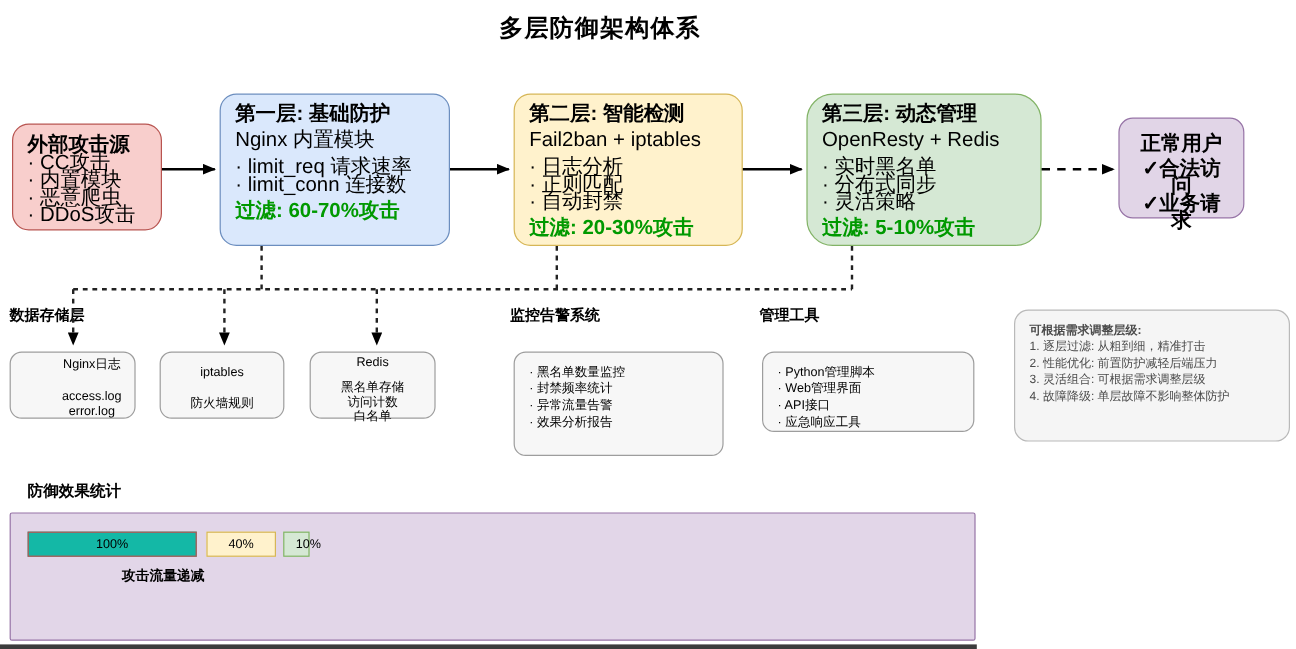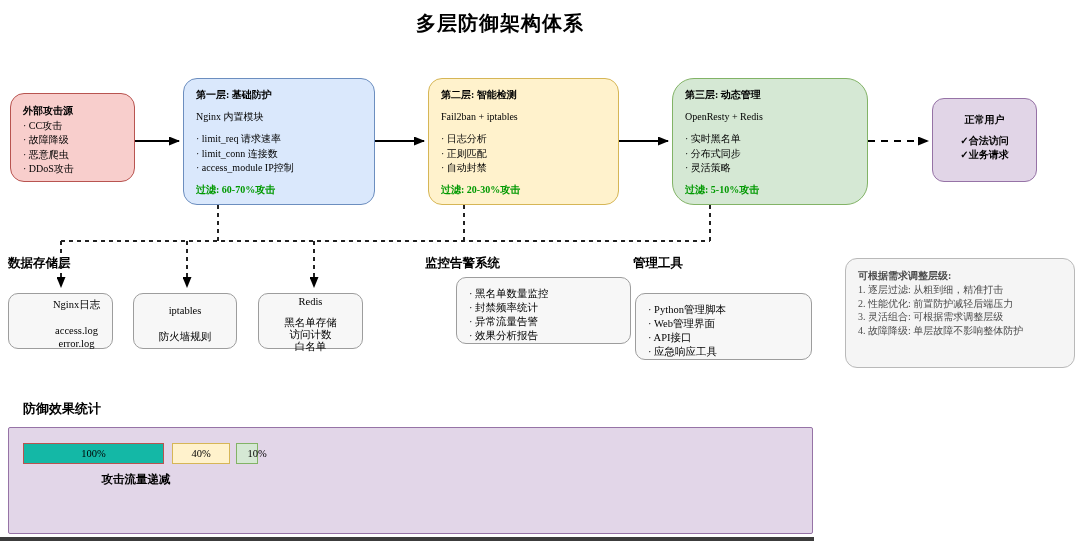--- a/index.html
+++ b/index.html
@@ -1,23 +1,23 @@
 <!DOCTYPE html>
 <html><head>
 <meta charset="utf-8">
 <style>
   html,body{margin:0;padding:0;background:#fff;}
   .canvas{position:relative;width:1080px;height:541px;background:#fff;overflow:hidden;
-          font-family:Liberation Serif, serif;color:#000;}
+          font-family:Liberation Sans, sans-serif;color:#000;}
   .diagram-title{position:absolute;left:0;top:10px;width:1000px;text-align:center;
                  font-size:20px;font-weight:bold;letter-spacing:1px;}
   
   .fbox{position:absolute;box-sizing:border-box;border:1.5px solid;border-radius:14px;
-        font-size:10px;line-height:14.2px;padding:9px 12px;}
-  .box-attack{left:10px;top:93px;width:125px;height:89px;background:#f8cecc;border-color:#b85450;padding:10px 12px;}
+        font-size:17px;line-height:14.2px;padding:9px 12px;}
+  .box-attack{left:10px;top:103px;width:125px;height:89px;background:#f8cecc;border-color:#b85450;padding:10px 12px;}
   .box-layer1{left:183px;top:78px;width:192px;height:127px;background:#dae8fc;border-color:#6c8ebf;}
   .box-layer2{left:428px;top:78px;width:191px;height:127px;background:#fff2cc;border-color:#d6b656;}
   .box-layer3{left:672px;top:78px;width:196px;height:127px;background:#d5e8d4;border-color:#82b366;border-radius:22px;}
   .box-user{left:932px;top:98px;width:105px;height:84px;background:#e1d5e7;border-color:#9673a6;
             text-align:center;padding-top:14px;border-radius:12px;}
   .bt{font-weight:bold;margin-bottom:8px;}
   .bt0{font-weight:bold;margin-bottom:1px;}
   .bs{margin-bottom:8px;}
   .bf{margin-top:8px;font-weight:bold;color:#009900;}
   .ucheck{font-weight:bold;}
@@ -27,21 +27,21 @@
   
   .gbox{position:absolute;box-sizing:border-box;background:#f7f7f7;border:1px solid #9d9d9d;border-radius:10px;}
   .gcenter{text-align:center;font-size:10.5px;line-height:13px;}
   .gbul{font-size:10.5px;line-height:14px;padding:9px 0 0 12px;}
   .gb-nginx{left:8px;top:293px;width:105px;height:56px;padding-top:4px;padding-left:32px;}
   .gb-nginx .gt{margin-bottom:13px;}
   .gb-ipt{left:133px;top:293px;width:104px;height:56px;padding-top:10px;}
   .gb-ipt .gt{margin-bottom:13px;}
   .gb-redis{left:258px;top:293px;width:105px;height:56px;padding-top:2px;line-height:12px;}
   .gb-redis .gt{margin-bottom:9px;}
-  .gb-mon{left:428px;top:277px;width:175px;height:67px;margin-left:28px;}
+  .gb-mon{left:428px;top:293px;width:175px;height:87px;}
   .gb-mgmt{left:635px;top:293px;width:177px;height:67px;}
   
   .note{position:absolute;left:845px;top:258px;width:230px;height:110px;box-sizing:border-box;
         background:#f5f5f5;border:1px solid #b9b9b9;border-radius:12px;color:#4b4b4b;
         font-size:10px;line-height:13.8px;padding:10px 12px;}
   .note .nt{font-weight:bold;}
   
   .stats-label{position:absolute;left:8px;top:400px;font-size:13px;font-weight:bold;padding-left:15px;}
   .panel{position:absolute;left:8px;top:427px;width:805px;height:107px;box-sizing:border-box;
          background:#e2d6e8;border:1.5px solid #9673a6;border-radius:2px;}
@@ -58,31 +58,30 @@
 </head>
 <body>
 
 <div class="canvas">
 
   <div class="diagram-title">多层防御架构体系</div>
 
   <div class="fbox box-attack">
     <div class="bt0">外部攻击源</div>
     <div>· CC攻击</div>
-    <div>· 故障降级</div>
+    <div>· 内置模块</div>
     <div>· 恶意爬虫</div>
     <div>· DDoS攻击</div>
   </div>
 
   <div class="fbox box-layer1">
     <div class="bt">第一层: 基础防护</div>
     <div class="bs">Nginx 内置模块</div>
     <div>· limit_req 请求速率</div>
     <div>· limit_conn 连接数</div>
-    <div>· access_module IP控制</div>
     <div class="bf">过滤: 60-70%攻击</div>
   </div>
 
   <div class="fbox box-layer2">
     <div class="bt">第二层: 智能检测</div>
     <div class="bs">Fail2ban + iptables</div>
     <div>· 日志分析</div>
     <div>· 正则匹配</div>
     <div>· 自动封禁</div>
     <div class="bf">过滤: 20-30%攻击</div>

